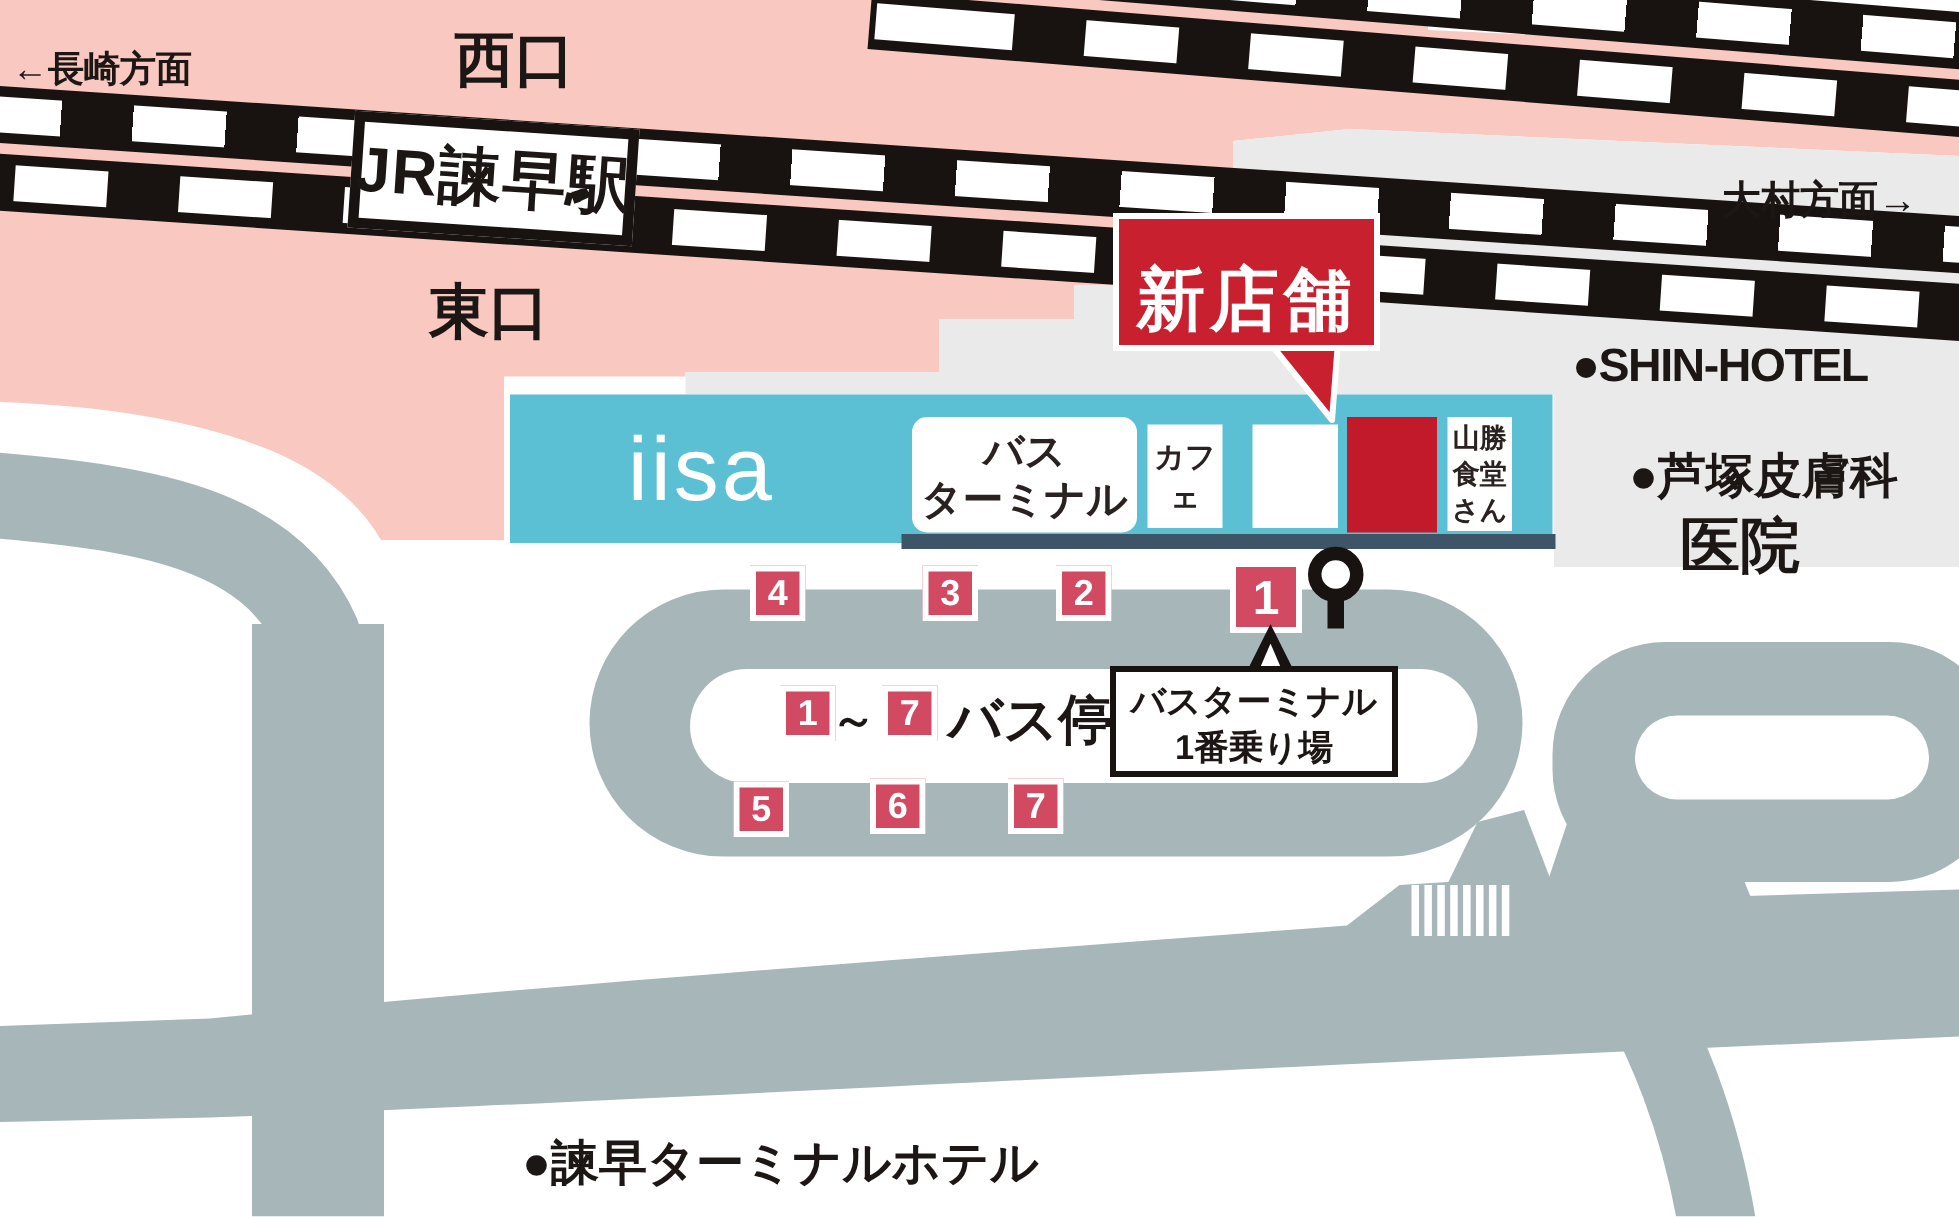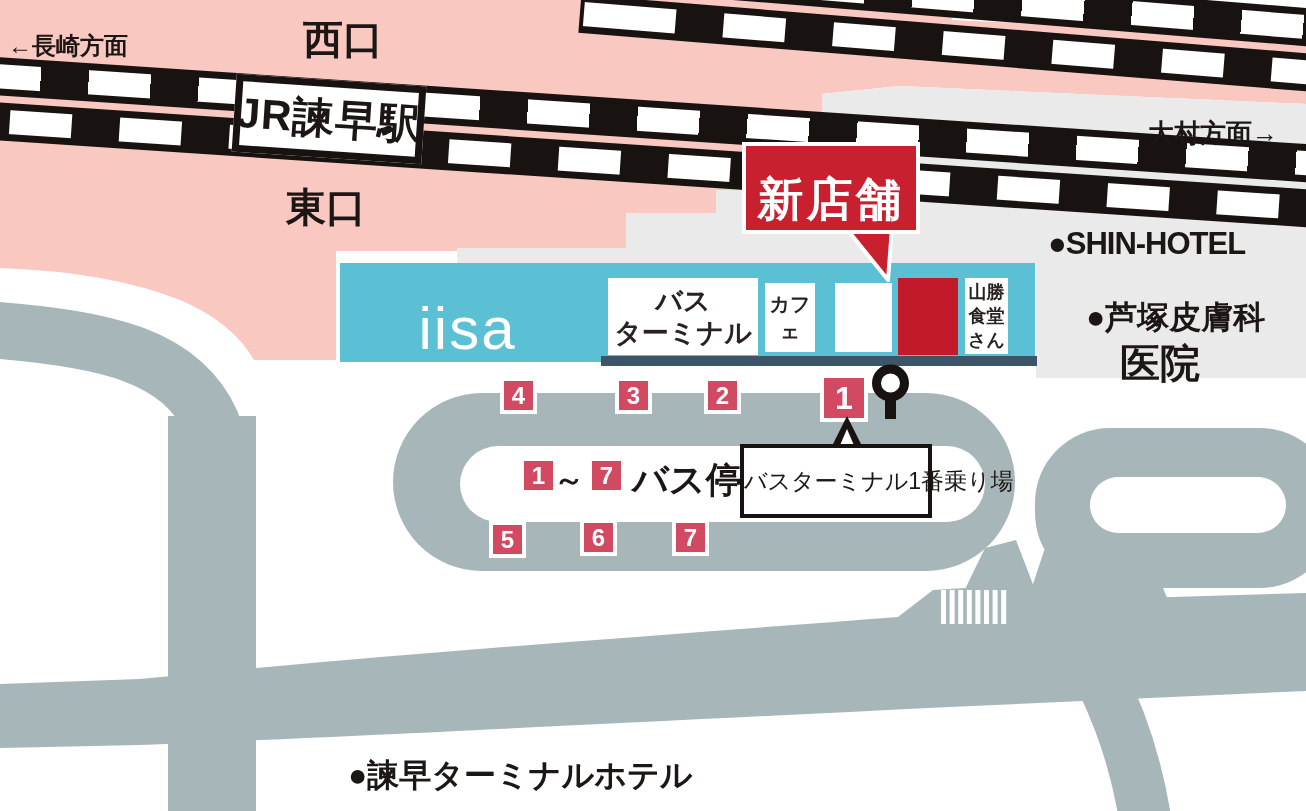--- a/index.html
+++ b/index.html
@@ -34,37 +34,37 @@
   .lbl { position:absolute; font-weight:bold; white-space:nowrap; color:#1c1614;text-align:center; }
 
   
   .terminal-bldg { position:absolute; left:340px; top:263px; width:695px; height:99px; background:#5bc0d4; }
   .bldg-shadow  { position:absolute; left:601px; top:356px; width:436px; height:10px; background:#3d5566; }
   .shop { position:absolute; background:#fff; display:flex; flex-direction:column;
           align-items:center; justify-content:center; text-align:center;
           font-weight:bold; color:#2a2220; }
   .iisa-label { position:absolute; left:405px; top:276px; width:125px; height:72px;
           display:flex; align-items:center; justify-content:center;
-          color:#fff; font-size:60px; font-weight:normal; letter-spacing:2px;margin-top:16px; }
+          color:#fff; font-size:60px; font-weight:normal; letter-spacing:2px; }
 
   
   .newstore-text { position:absolute; left:744px; top:156px; width:174px; height:88px;
           display:flex; align-items:center; justify-content:center;
           color:#fff; font-size:46px; font-weight:bold; letter-spacing:3px; }
 
   
   .badge { position:absolute; box-sizing:border-box; background:#d24a62; border:4px solid #fff;
            color:#fff; font-weight:bold; display:flex; align-items:center; justify-content:center;
            font-size:24px; line-height:1; }
 
   
   .platform-box { position:absolute; left:740px; top:444px; width:192px; height:74px;
            box-sizing:border-box; background:#fff; border:4px solid #181210;
-           display:flex; flex-direction:row; align-items:center; justify-content:flex-start;
-           font-size:23px; font-weight:normal; line-height:31px; white-space:nowrap; }
+           display:flex; flex-direction:column; align-items:center; justify-content:flex-end;
+           font-size:23px; font-weight:bold; line-height:31px; white-space:nowrap; }
 </style>
 </head>
 <body>
 
 <div class="stage">
 
   <svg class="abs" style="left:0;top:0" width="1306" height="811" viewBox="0 0 1306 811">
     <path fill="#f9c8c0" d="M 0,0 L 952,0 L 952,20 L 1306,36 L 1306,104 L 900,86 L 822,94 L 822,190 L 716,190 L 716,213
          L 626,213 L 626,248 L 457,248 L 457,251 L 336,251 L 336,360 L 254,360
          Q 232,322 180,300 Q 110,272 0,268 Z"></path>
@@ -124,21 +124,21 @@
 
   <div class="lbl" style="left:8px; top:30px; font-size:24px;">←長崎方面</div>
   <div class="lbl" style="left:1148px; top:116px; font-size:26px;">大村方面→</div>
   <div class="lbl" style="left:286px; top:180px; font-size:40px;">東口</div>
   <div class="lbl" style="left:303px; top:12px; font-size:40px;">西口</div>
 
   <div class="terminal-bldg"></div>
   <div class="bldg-shadow"></div>
   <div class="iisa-label">iisa</div>
 
-  <div class="shop" style="left:608px; top:278px; width:150px; height:77px; font-size:27px; line-height:32px;">
+  <div class="shop" style="left:608px; top:278px; width:150px; height:77px; font-size:27px; line-height:32px;border-radius:10px;">
     <span>バス</span>
     <span>ターミナル</span>
   </div>
   <div class="shop" style="left:765px; top:283px; width:50px; height:69px; font-size:20px;">
     <span>カフェ</span>
   </div>
   <div class="shop" style="left:835px; top:283px; width:57px; height:69px;"></div>
   <div class="shop" style="left:898px; top:278px; width:60px; height:77px; background:#c31a2b;"></div>
   <div class="shop" style="left:965px; top:278px; width:43px; height:76px; font-size:18px; line-height:24px;">
     <span>山勝</span>

